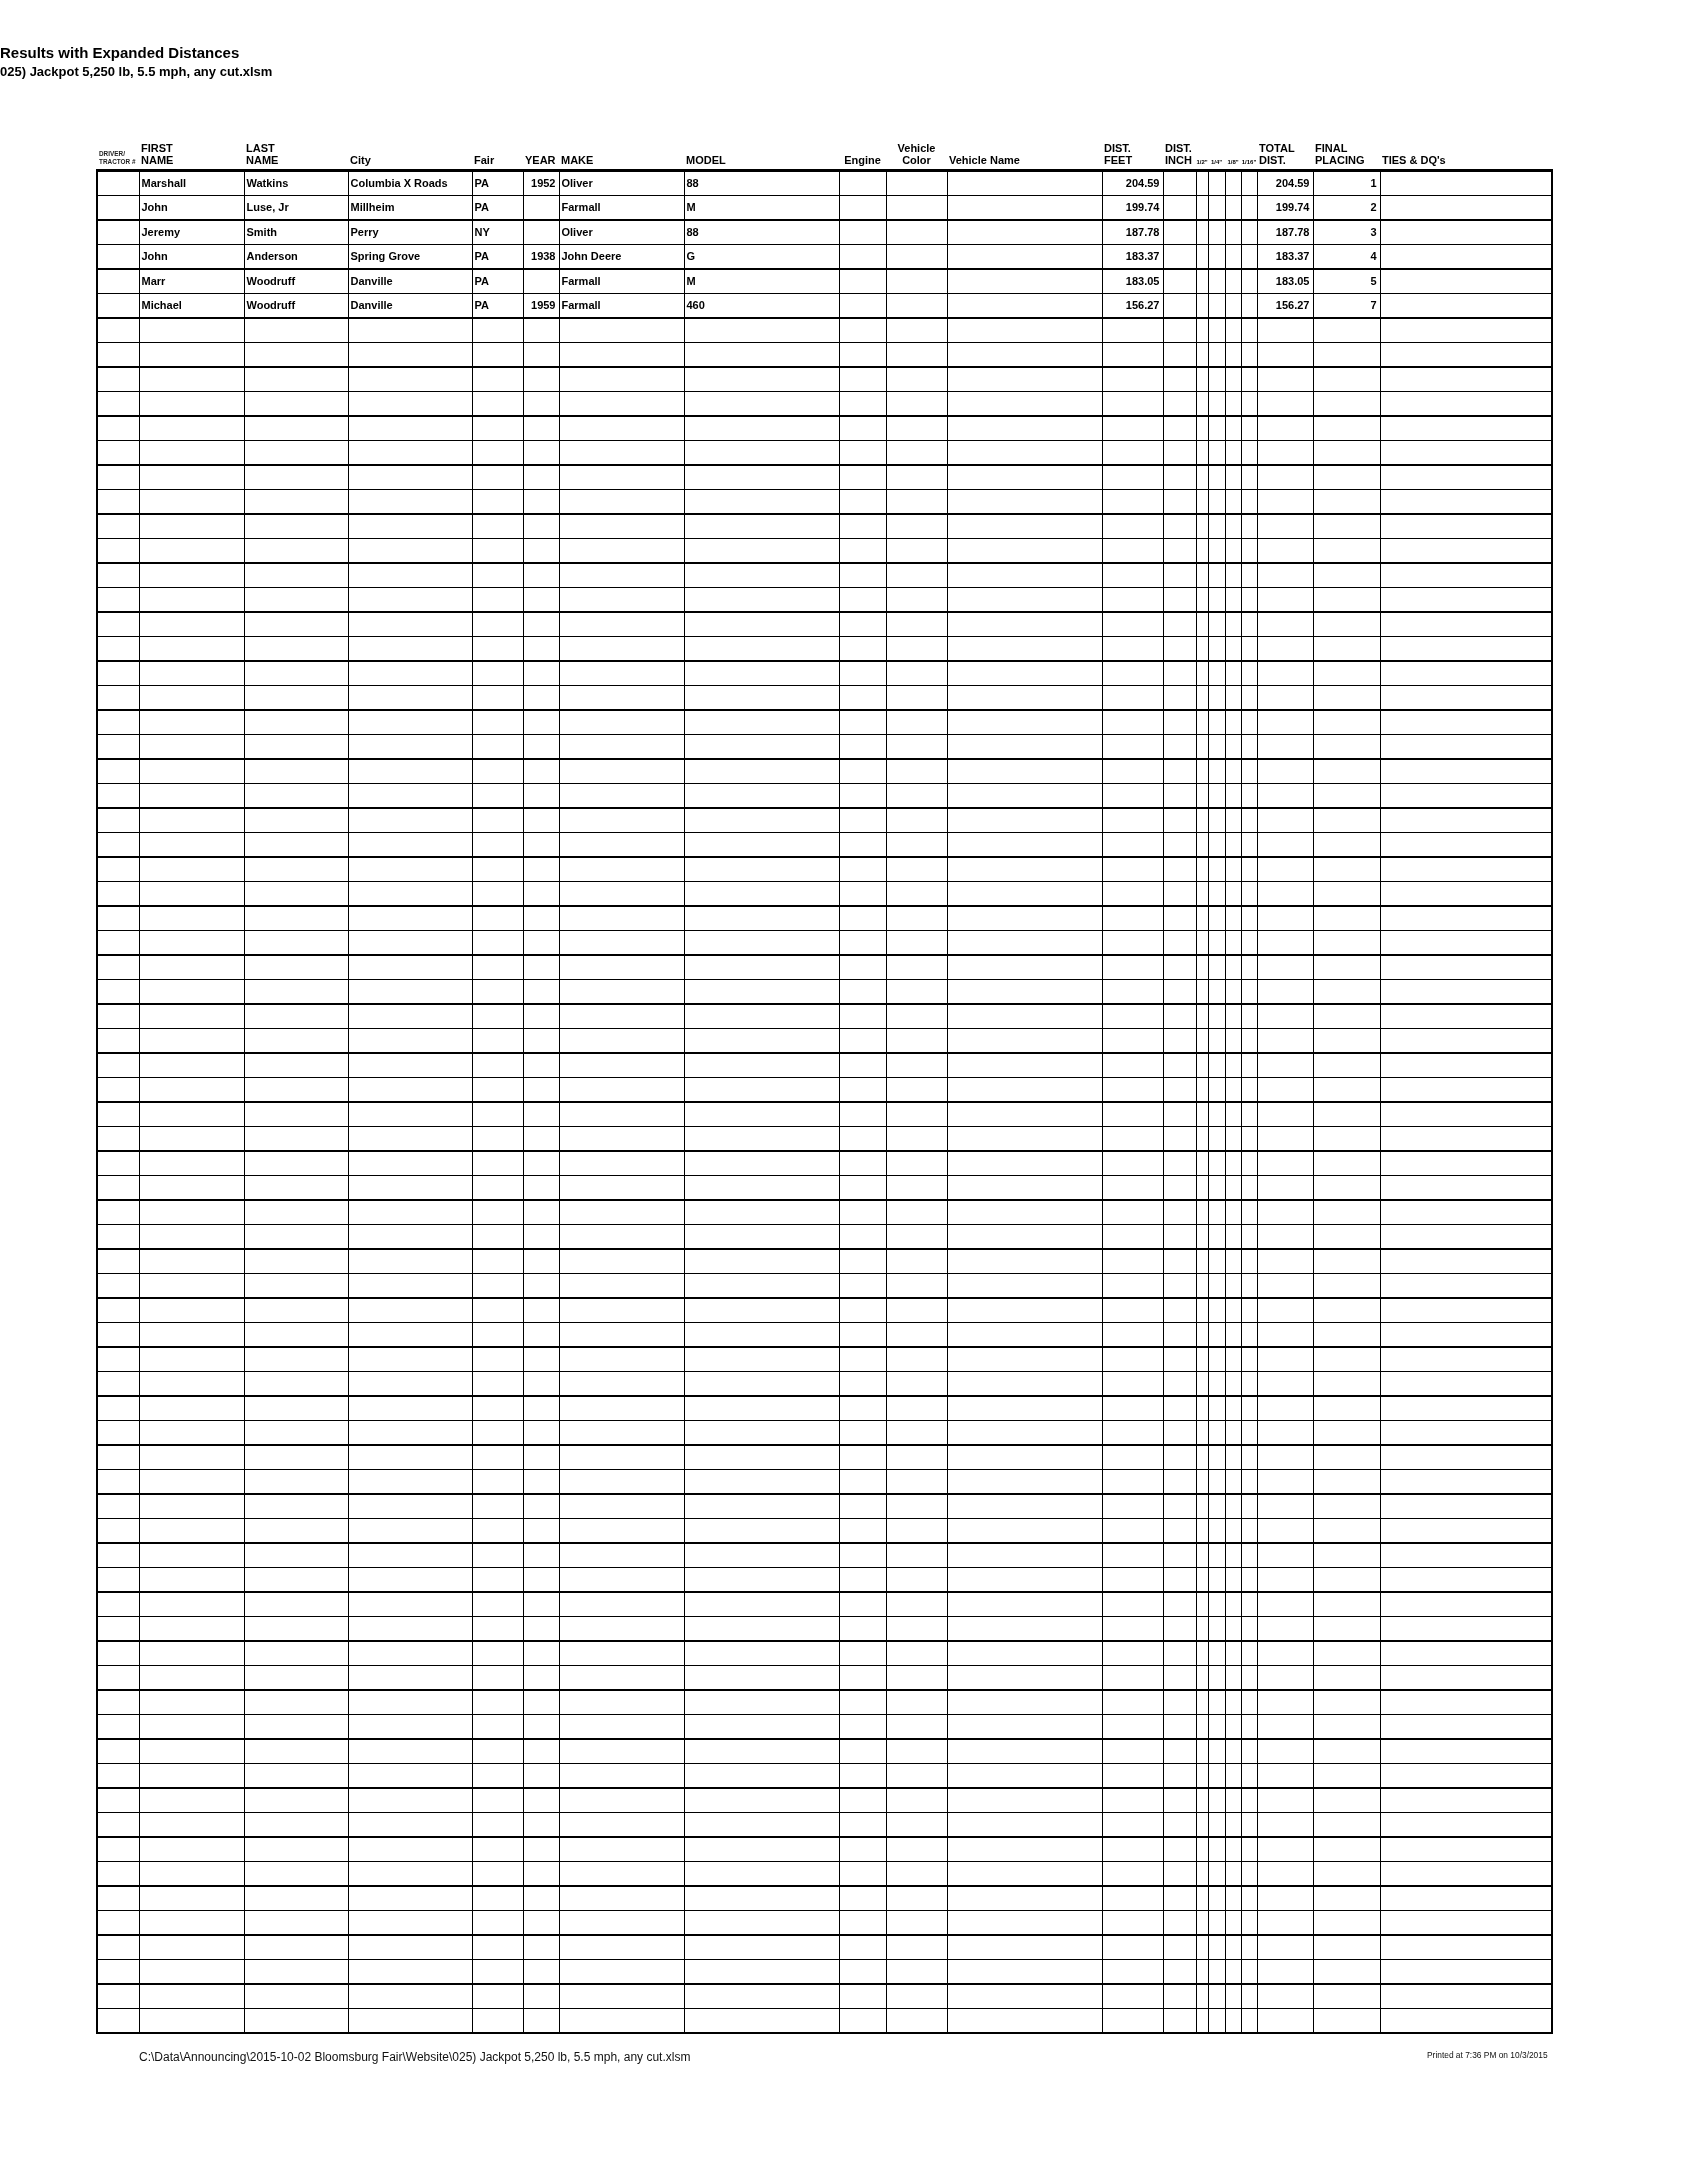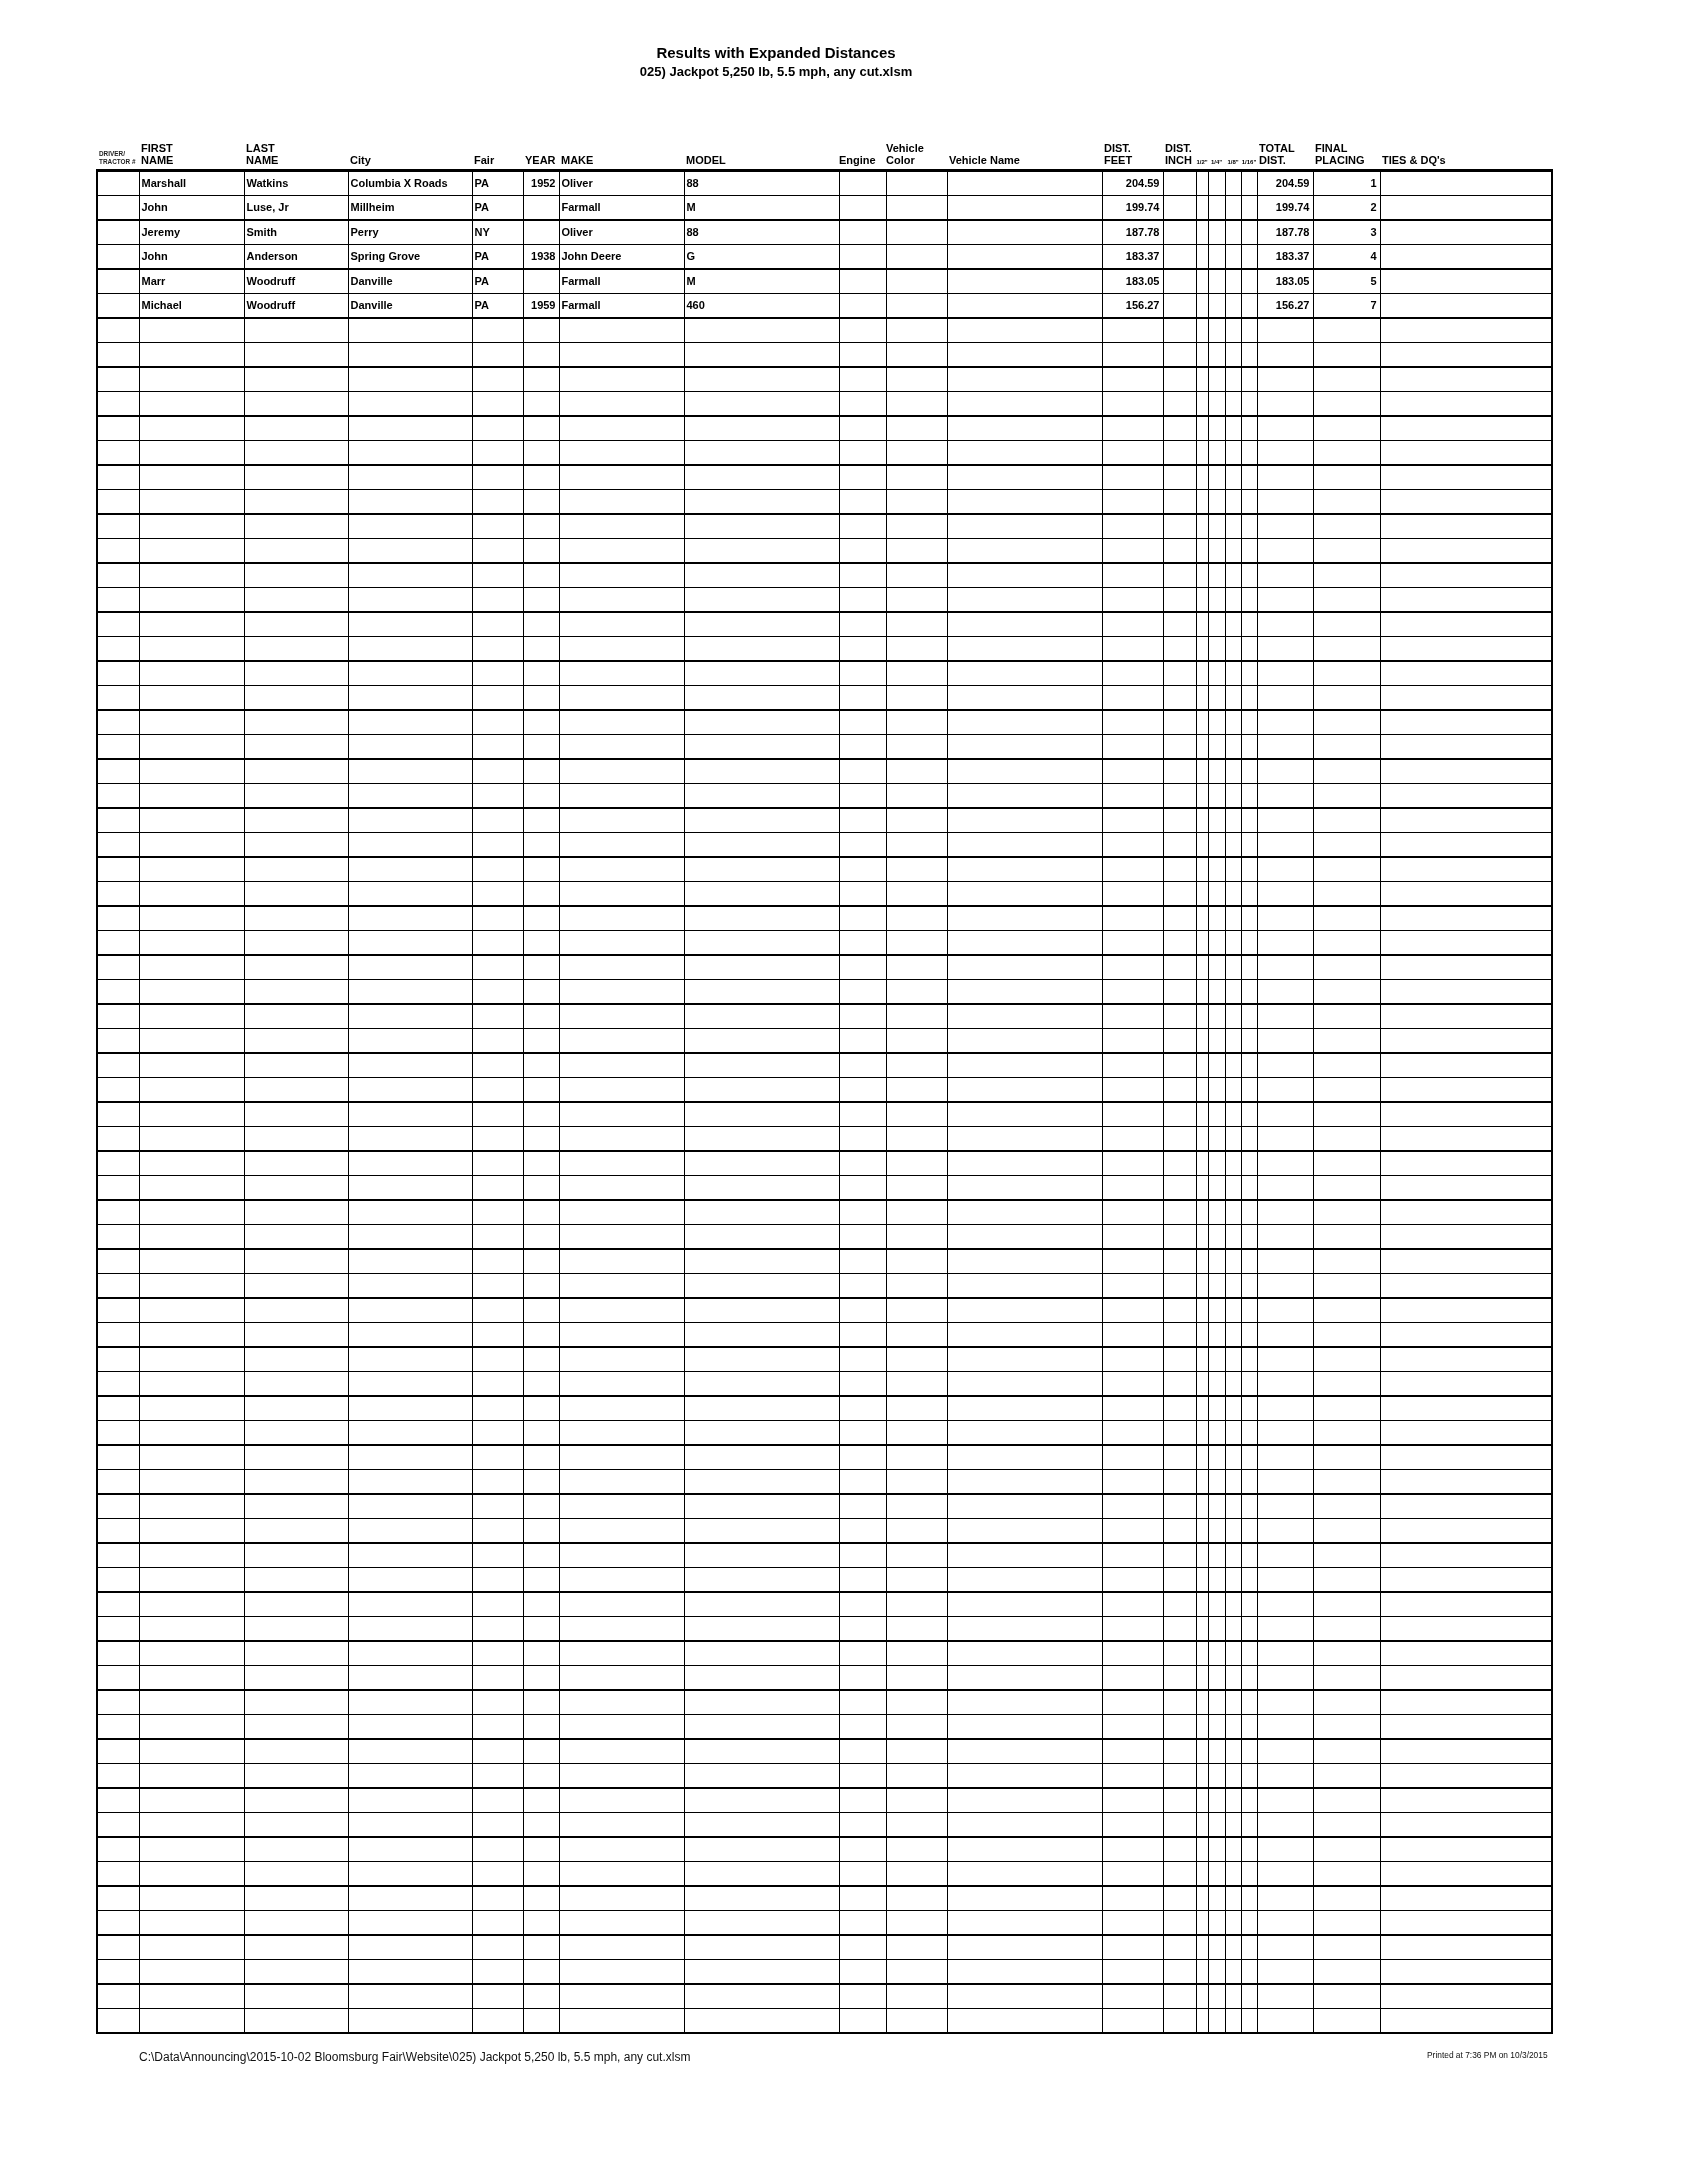--- a/index.html
+++ b/index.html
@@ -1,37 +1,37 @@
 <!DOCTYPE html>
 <html><head>
 <meta charset="utf-8">
 <style>
   html, body { margin:0; padding:0; }
   body {
     width:1683px; height:2178px; background:#ffffff; position:relative;
     font-family:"Liberation Sans", sans-serif; color:#000;
   }
   .title, .subtitle {
-    position:absolute; left:0; width:1552px; text-align:center; font-weight:bold;
+    position:absolute; left:0; width:1552px; font-weight:bold;
   }
   .title { top:44px; font-size:15px; }
   .subtitle { top:64px; font-size:13px; }
 
   table.results {
     position:absolute; left:96px; top:142px; width:1455px;
     border-collapse:collapse; table-layout:fixed;
   }
   thead th {
     border:none; font-weight:bold; font-size:11px; text-align:left;
     vertical-align:bottom; padding:0 0 2px 2px; line-height:1.12; white-space:nowrap;
   }
   thead tr { border-bottom:3px solid #000; }
   th.tiny { font-size:6.4px; color:#222; line-height:1.25; padding-bottom:3px; }
   th.frac { font-size:6px; text-align:center; padding:0 0 3px 0; }
-  th.ctr  { text-align:left; padding-left:0;margin-top:41px; }
+  th.ctr  { text-align:center; padding-left:0;margin-top:41px; }
 
   tbody td {
     border-left:1px solid #000; border-right:1px solid #000;
     height:23px; font-size:11px; font-weight:bold; padding:0 2px;
     white-space:nowrap; overflow:hidden; vertical-align:middle;
   }
   tbody tr:nth-child(odd)  { border-bottom:1px solid #000; }
   tbody tr:nth-child(even) { border-bottom:2px solid #000; }
   tbody tr:last-child      { border-bottom:2px solid #000; }
   tbody td:first-child { border-left:2px solid #000; }

